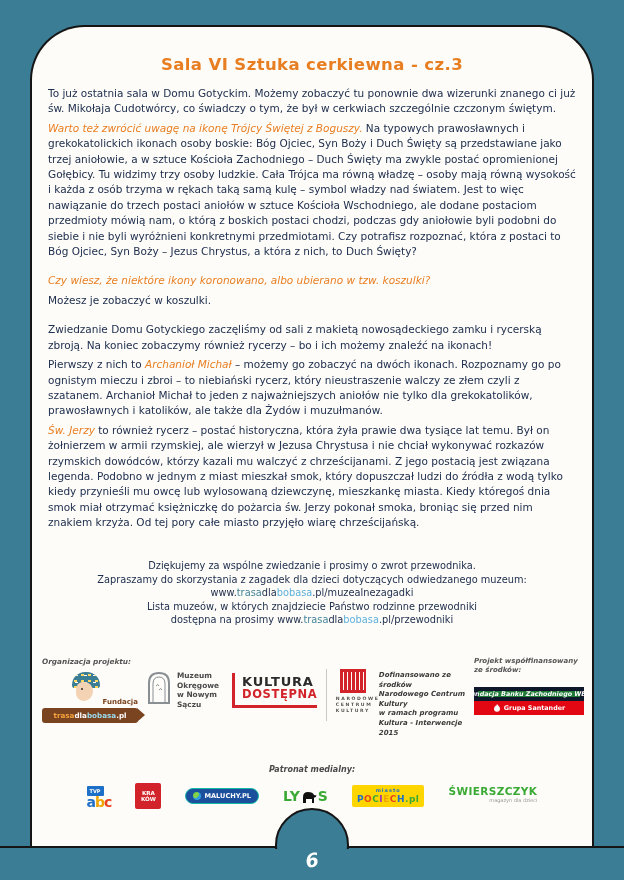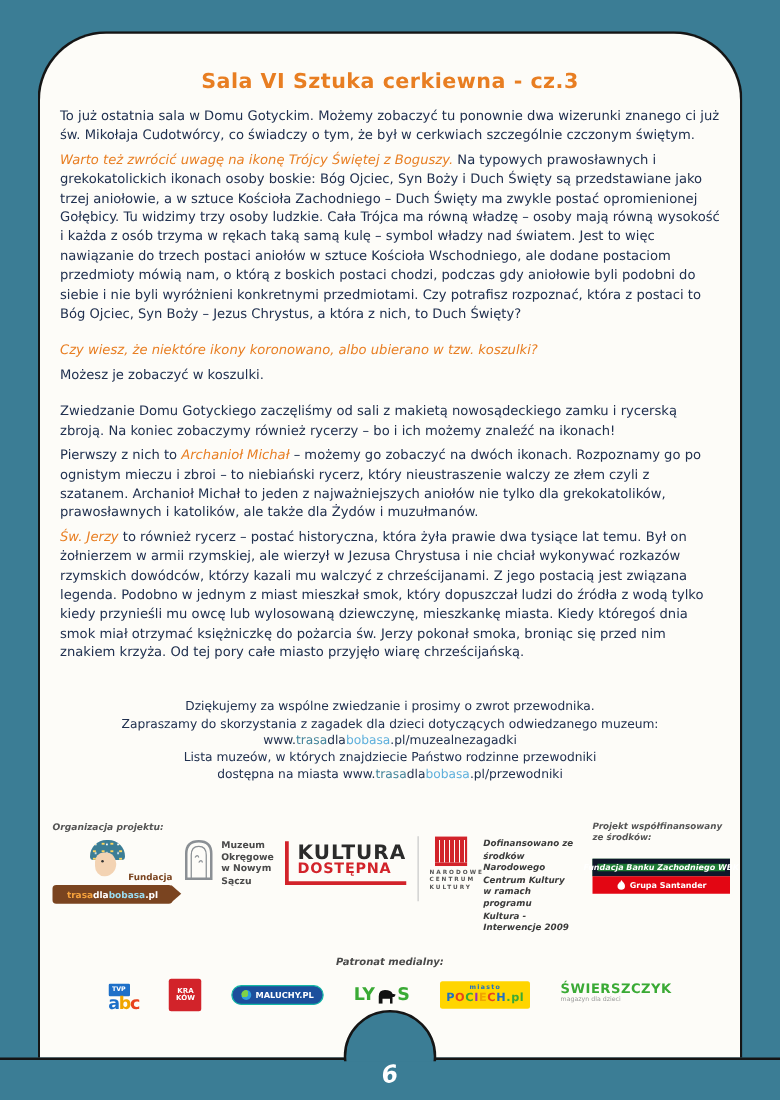--- a/index.html
+++ b/index.html
@@ -53,21 +53,21 @@
   .kid-face{position:absolute; top:10px; left:8px; width:17px; height:19px; background:#f3d3b3; border-radius:45% 55% 60% 50%;}
   .kid-eye{position:absolute; top:16px; left:13px; width:2px; height:2px; background:#333; border-radius:50%;}
   .fundacja-word{font-size:7px; font-weight:bold; color:#7a4420; text-align:right; margin:-8px 0 2px 0;}
   .arrow{position:relative; background:#7a4420; height:15px; border-radius:3px;
     display:flex; align-items:center; justify-content:center; font-size:7.2px; font-weight:bold; width:96px;}
   .arrow:after{content:""; position:absolute; right:-7px; top:0;
     border-top:7.5px solid transparent; border-bottom:7.5px solid transparent; border-left:8px solid #7a4420;}
   .museum{display:flex; gap:6px; align-items:center; margin-top:14px;}
   .museum-name{font-size:7.4px; font-weight:bold; color:#4a4a4a; line-height:9.5px;}
   .kultura{margin-top:16px; padding:3px 0 4px 7px; border-left:3px solid var(--red); border-bottom:3px solid var(--red);}
-  .kultura .l1{font-size:16px; font-weight:bold; color:#2b2b2b; letter-spacing:.8px; line-height:12px;}
+  .kultura .l1{font-size:13px; font-weight:bold; color:#2b2b2b; letter-spacing:.8px; line-height:12px;}
   .kultura .l2{font-size:11.5px; font-weight:bold; color:var(--red); letter-spacing:.6px; line-height:13px;}
   .vdiv{width:1px; height:52px; background:#c9c9c9; margin-top:12px;}
   .nck{margin-top:12px; width:34px; text-align:center;}
   .nck-mark{width:26px; height:24px; margin:0 auto 3px auto; background:
      repeating-linear-gradient(90deg, var(--red) 0 3px, #fdfcf8 3px 4px);
      -webkit-mask:linear-gradient(#000 0 0);
      border-top:3px solid var(--red); border-bottom:3px solid var(--red);}
   .nck-line{font-size:4.6px; font-weight:bold; letter-spacing:1.6px; color:#555; line-height:6px;}
   .funding{margin-top:14px; font-size:7px; font-weight:bold; font-style:italic; color:#3a3a3a; line-height:9.6px; width:124px;}
   .cofin{margin-left:auto; width:110px;}
@@ -85,21 +85,21 @@
   .tvp-abc{font-size:14px; font-weight:bold; letter-spacing:-1px; line-height:12px;}
   .logo-krakow{width:26px; height:26px; background:var(--red); color:#fff; font-size:5.6px; font-weight:bold;
     display:flex; flex-direction:column; align-items:center; justify-content:center; line-height:6.4px; border-radius:2px;}
   .logo-maluchy{background:#1c4f9c; border:1px solid #14b8a6; border-radius:8px; height:16px;
     display:flex; align-items:center; gap:3px; padding:0 7px; color:#fff; font-size:6.6px; font-weight:bold;}
   .globe{width:8px; height:8px; border-radius:50%; background:radial-gradient(circle at 35% 35%, #7fd24a 0 3px, #2f9de0 3px);}
   .logo-lyms{display:flex; align-items:flex-end; gap:1px; font-size:14px; font-weight:bold; color:#3aaa35; line-height:13px;}
   .logo-pociech{background:#ffd500; border-radius:2px; padding:2px 5px 3px 5px; line-height:7px; text-align:center;}
   .pociech-top{font-size:5px; font-weight:bold; color:#1d6fc8; letter-spacing:1px;}
   .pociech-letters{font-size:9px; font-weight:bold; letter-spacing:.5px; line-height:10px;}
-  .logo-swier{line-height:9px; text-align:left;}
+  .logo-swier{line-height:9px; text-align:right;}
   .swier-name{font-size:10.5px; font-weight:bold; color:#3aaa35; letter-spacing:.4px;}
   .swier-sub{font-size:5px; color:#999;}
   
   .band{position:absolute; left:0; right:0; bottom:0; height:34px; background:var(--teal);
     border-top:2.5px solid #151515; z-index:5;}
   .bump-wrap{position:absolute; left:50%; transform:translateX(-50%); bottom:31px; width:86px; height:44px; overflow:hidden; z-index:6;}
   .bump{position:absolute; top:3px; left:50%; transform:translateX(-50%); width:74px; height:74px;
     border-radius:50%; background:var(--teal); border:2.5px solid #151515;}
   .page-num{position:absolute; left:50%; transform:translateX(-50%) rotate(-8deg); bottom:9px; z-index:7;
     color:#fff; font-size:19px; font-weight:bold; font-style:italic;}
@@ -119,21 +119,21 @@
       <div class="para gap"><span>Zwiedzanie Domu Gotyckiego zaczęliśmy od sali z makietą nowosądeckiego zamku i rycerską zbroją. Na koniec zobaczymy również rycerzy – bo i ich możemy znaleźć na ikonach!</span></div>
       <div class="para"><span>Pierwszy z nich to </span><span class="c-o">Archanioł Michał</span><span> – możemy go zobaczyć na dwóch ikonach. Rozpoznamy go po ognistym mieczu i zbroi – to niebiański rycerz, który nieustraszenie walczy ze złem czyli z szatanem. Archanioł Michał to jeden z najważniejszych aniołów nie tylko dla grekokatolików, prawosławnych i katolików, ale także dla Żydów i muzułmanów.</span></div>
       <div class="para"><span class="c-o">Św. Jerzy</span><span> to również rycerz – postać historyczna, która żyła prawie dwa tysiące lat temu. Był on żołnierzem w armii rzymskiej, ale wierzył w Jezusa Chrystusa i nie chciał wykonywać rozkazów rzymskich dowódców, którzy kazali mu walczyć z chrześcijanami. Z jego postacią jest związana legenda. Podobno w jednym z miast mieszkał smok, który dopuszczał ludzi do źródła z wodą tylko kiedy przynieśli mu owcę lub wylosowaną dziewczynę, mieszkankę miasta. Kiedy któregoś dnia smok miał otrzymać księżniczkę do pożarcia św. Jerzy pokonał smoka, broniąc się przed nim znakiem krzyża. Od tej pory całe miasto przyjęło wiarę chrześcijańską.</span></div>
     </div>
 
   <div class="closing" id="closing-lines">
       <div><span>Dziękujemy za wspólne zwiedzanie i prosimy o zwrot przewodnika.</span></div>
       <div><span>Zapraszamy do skorzystania z zagadek dla dzieci dotyczących odwiedzanego muzeum:</span></div>
       <div><span>www.</span><span class="c-t">trasa</span><span>dla</span><span class="c-b">bobasa</span><span>.pl/muzealnezagadki</span></div>
       <div><span>Lista muzeów, w których znajdziecie Państwo rodzinne przewodniki</span></div>
-      <div><span>dostępna na miasta www.</span><span class="c-t">trasa</span><span>dla</span><span class="c-b">bobasa</span><span>.pl/przewodniki</span></div>
+      <div><span>dostępna na prosimy www.</span><span class="c-t">trasa</span><span>dla</span><span class="c-b">bobasa</span><span>.pl/przewodniki</span></div>
     </div>
 
   <div class="credits">
 
     <div class="foundation">
       <div class="org-label">Organizacja projektu:</div>
       <div class="kid">
         <div class="bandana"></div>
         <div class="kid-face"></div>
         <div class="kid-eye"></div>
@@ -172,21 +172,21 @@
       <div class="nck-mark"></div>
       <div class="nck-line">NARODOWE</div>
       <div class="nck-line">CENTRUM</div>
       <div class="nck-line">KULTURY</div>
     </div>
 
     <div class="funding">
       <div>Dofinansowano ze środków</div>
       <div>Narodowego Centrum Kultury</div>
       <div>w ramach programu</div>
-      <div>Kultura - Interwencje 2009</div>
+      <div>Kultura - Interwencje 2015</div>
     </div>
 
     <div class="cofin">
       <div class="cofin-label">
         <div>Projekt współfinansowany</div>
         <div>ze środków:</div>
       </div>
       <div class="bar green">Fundacja Banku Zachodniego WBK</div>
       <div class="bar red">
         <svg width="8" height="9" viewBox="0 0 8 9">

